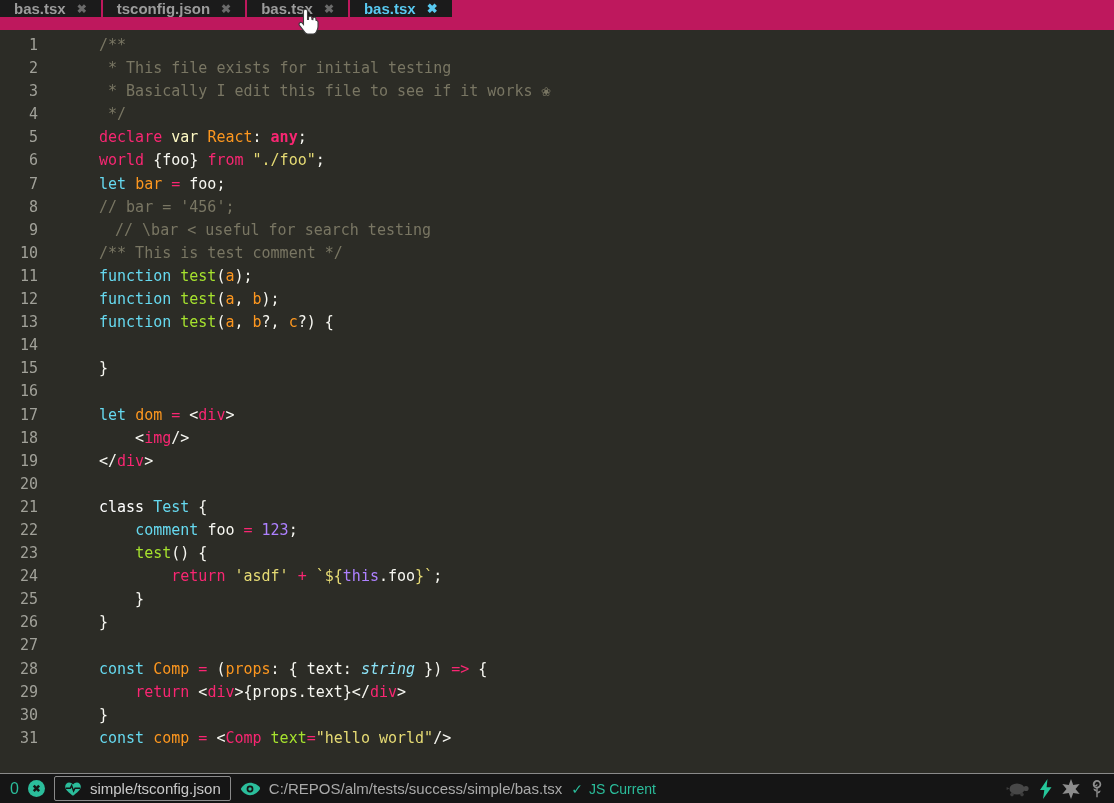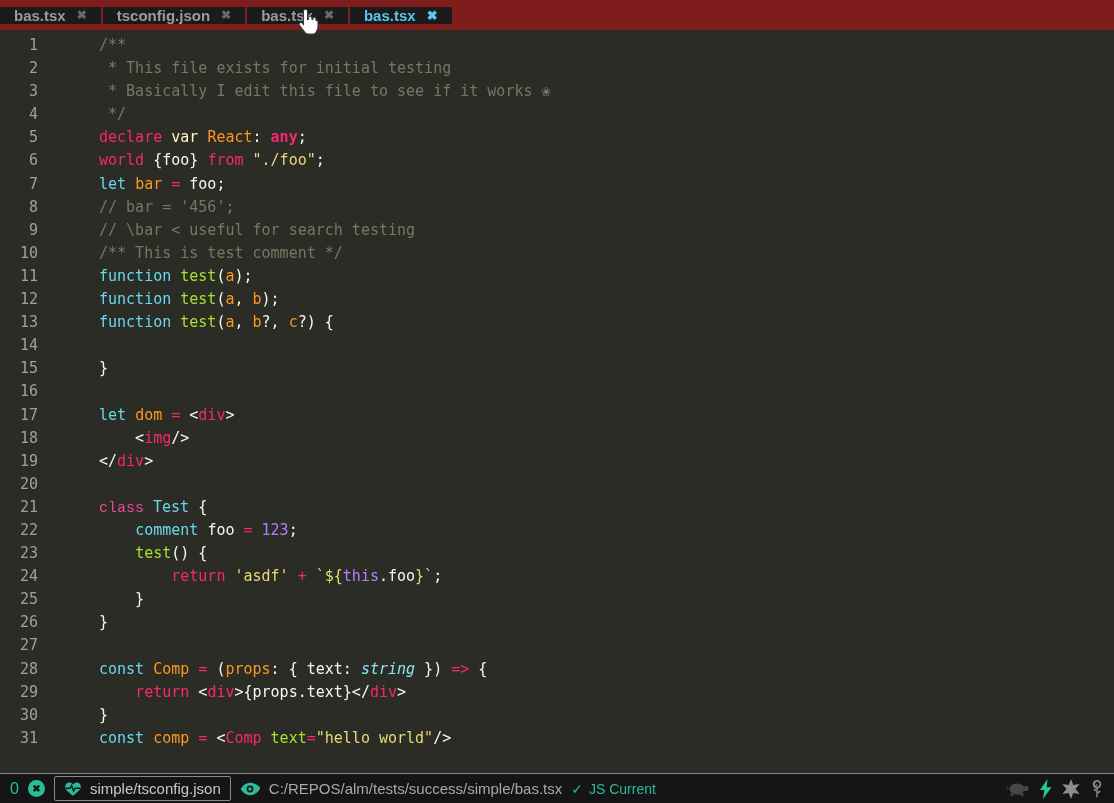--- a/index.html
+++ b/index.html
@@ -1,20 +1,20 @@
 <!DOCTYPE html>
 <html><head>
 <meta charset="utf-8">
 <style>
   html,body{margin:0;padding:0;background:#000;}
   .app{position:relative;width:1114px;height:803px;background:#2c2c26;overflow:hidden;
        font-family:"Liberation Sans",sans-serif;}
 
   
-  .tabbar{height:30px;background:#7f1d1d;display:flex;align-items:center;}
+  .tabbar{height:30px;background:#be185d;display:flex;align-items:flex-start;}
   .tab{display:flex;align-items:center;gap:11px;padding:0 14px;margin-right:2px;
        background:#1b1b1b;color:#9c9c9c;font-size:15px;font-weight:700;cursor:pointer;white-space:nowrap;}
   .tab .close{font-size:12px;color:#6a6a6a;font-weight:700;}
   .tab.active{color:var(--active-tab,#58c9f0);}
   .tab.active .close{color:var(--active-tab,#58c9f0);font-size:13px;}
 
   
   .editor{height:743px;box-sizing:border-box;padding-top:4px;
           font-family:"DejaVu Sans Mono",monospace;font-size:15px;line-height:23.1px;overflow:hidden;}
   .row{display:flex;height:23.1px;}
@@ -90,21 +90,21 @@
       <div class="row">
         <span class="ln">7</span>
         <span class="code"><span style="color: rgb(102, 217, 239);">let </span><span style="color: rgb(253, 151, 31);">bar </span><span style="color: rgb(249, 38, 114);">= </span><span style="color: rgb(248, 248, 242);">foo;</span></span>
       </div>
       <div class="row">
         <span class="ln">8</span>
         <span class="code"><span style="color: rgb(121, 118, 99);">// bar = '456';</span></span>
       </div>
       <div class="row">
         <span class="ln">9</span>
-        <span class="code"><span style="color: rgb(121, 118, 99);">// \bar &lt; useful for search testing</span></span>
+        <span class="code"><span style="color: rgb(121, 118, 99); margin-left: 16px;">// \bar &lt; useful for search testing</span></span>
       </div>
       <div class="row">
         <span class="ln">10</span>
         <span class="code"><span style="color: rgb(121, 118, 99);">/** This is test comment */</span></span>
       </div>
       <div class="row">
         <span class="ln">11</span>
         <span class="code"><span style="color: rgb(102, 217, 239);">function </span><span style="color: rgb(166, 226, 46);">test</span><span style="color: rgb(248, 248, 242);">(</span><span style="color: rgb(253, 151, 31);">a</span><span style="color: rgb(248, 248, 242);">);</span></span>
       </div>
       <div class="row">
@@ -138,21 +138,21 @@
       <div class="row">
         <span class="ln">19</span>
         <span class="code"><span style="color: rgb(248, 248, 242);">&lt;/</span><span style="color: rgb(249, 38, 114);">div</span><span style="color: rgb(248, 248, 242);">&gt;</span></span>
       </div>
       <div class="row">
         <span class="ln">20</span>
         <span class="code"></span>
       </div>
       <div class="row">
         <span class="ln">21</span>
-        <span class="code"><span style="color: #ec4899; font-family: Liberation Mono, monospace;">class </span><span style="color: rgb(102, 217, 239);">Test </span><span style="color: rgb(248, 248, 242);">{</span></span>
+        <span class="code"><span style="color: #ffffff;">class </span><span style="color: rgb(102, 217, 239);">Test </span><span style="color: rgb(248, 248, 242);">{</span></span>
       </div>
       <div class="row">
         <span class="ln">22</span>
         <span class="code"><span style="color: rgb(248, 248, 242);">    </span><span style="color: rgb(102, 217, 239);">comment </span><span style="color: rgb(248, 248, 242);">foo </span><span style="color: rgb(249, 38, 114);">= </span><span style="color: rgb(174, 129, 255);">123</span><span style="color: rgb(248, 248, 242);">;</span></span>
       </div>
       <div class="row">
         <span class="ln">23</span>
         <span class="code"><span style="color: rgb(248, 248, 242);">    </span><span style="color: rgb(166, 226, 46);">test</span><span style="color: rgb(248, 248, 242);">() {</span></span>
       </div>
       <div class="row">

